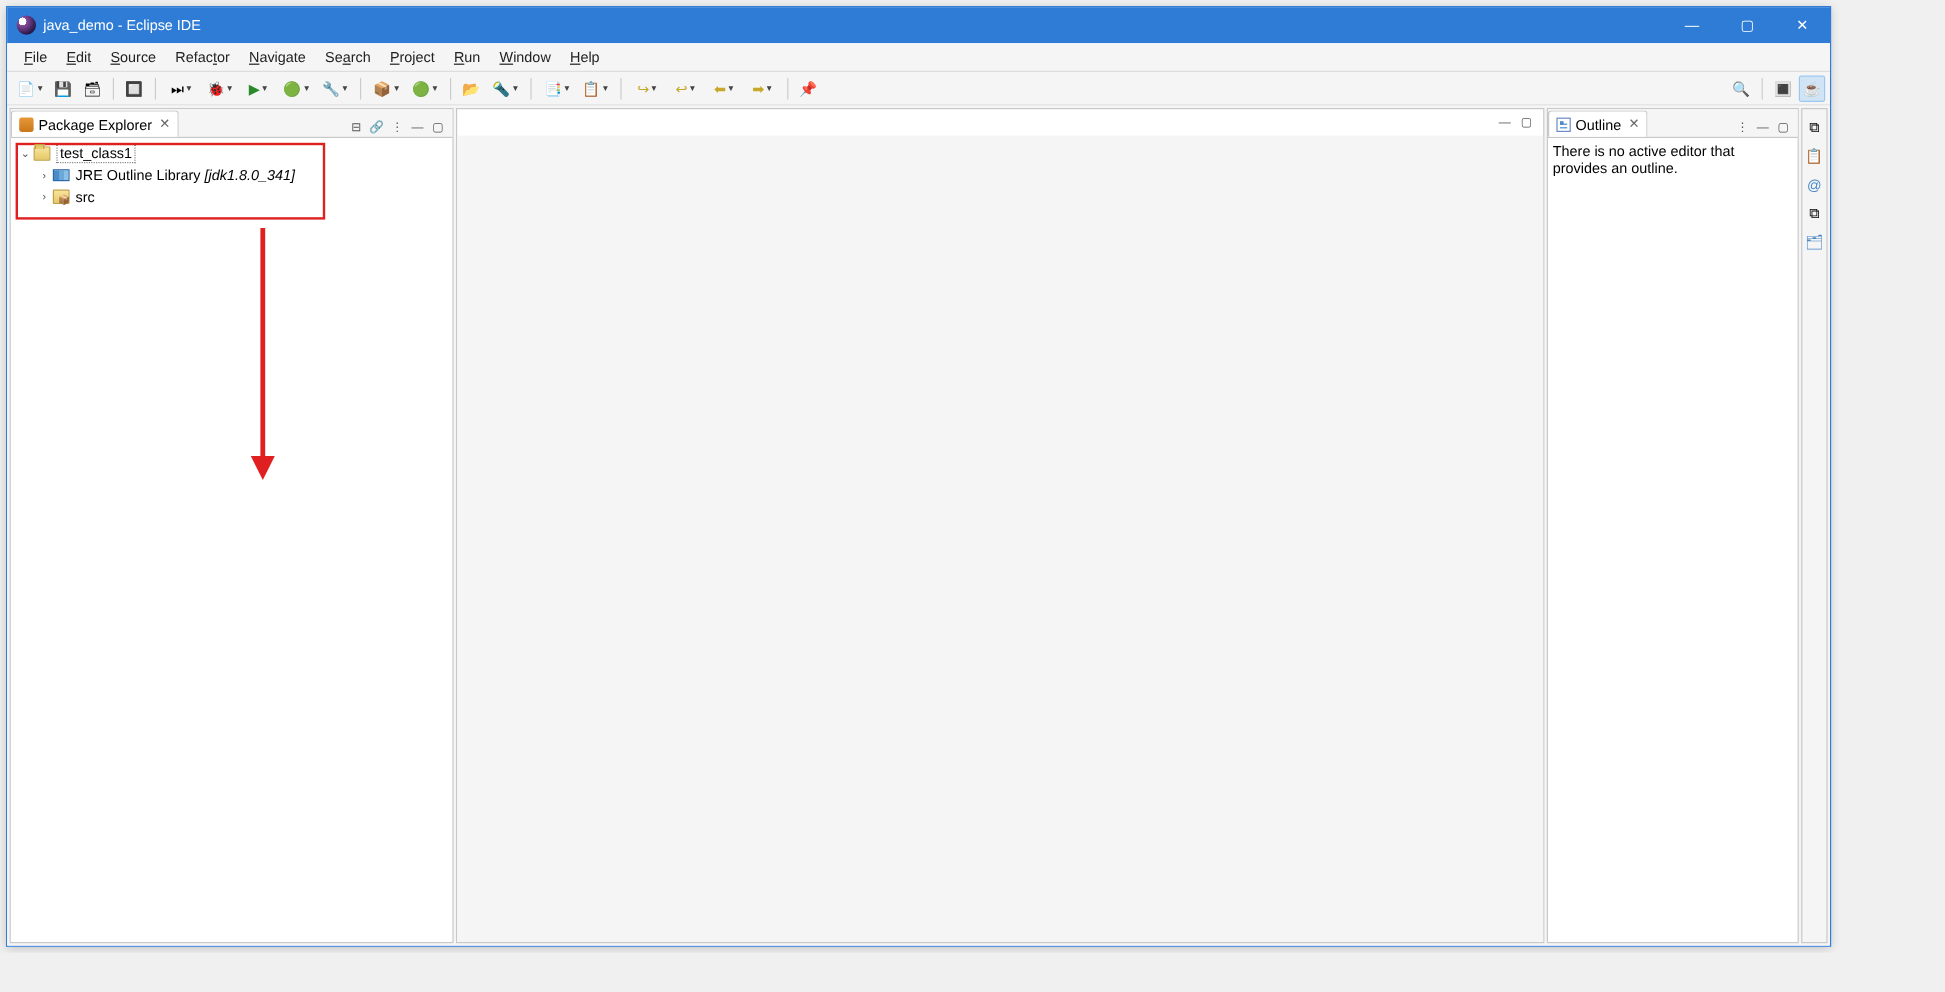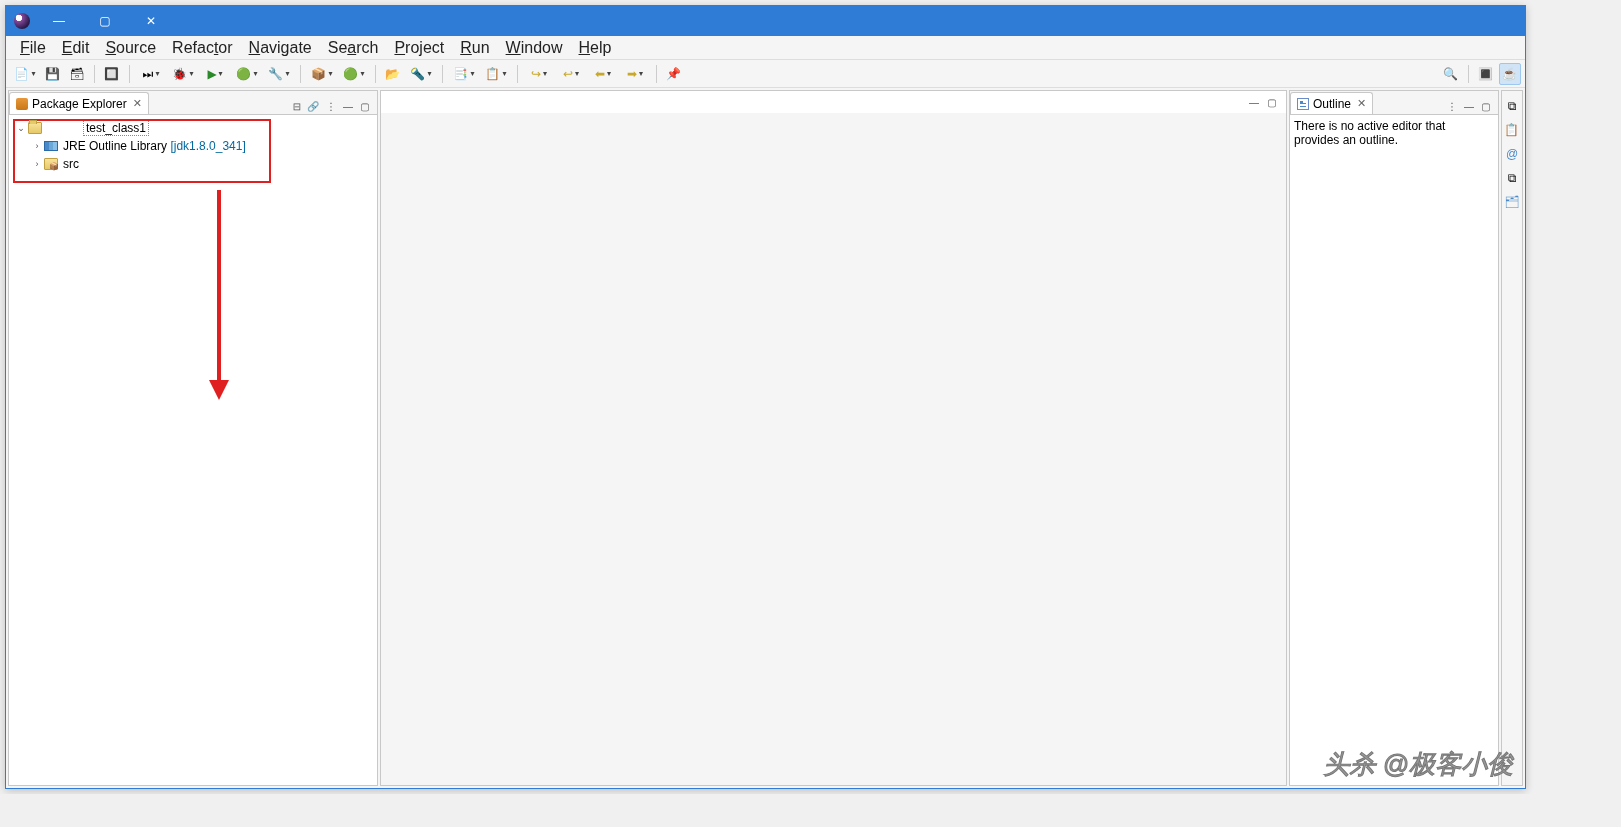--- a/index.html
+++ b/index.html
@@ -4,21 +4,21 @@
 <style>
 * { box-sizing: border-box; margin: 0; padding: 0; font-family: "Microsoft YaHei", "Segoe UI", Tahoma, sans-serif; }
 body { background: #f0f0f0; overflow: hidden; }
 .window { width: 1521px; height: 784px; margin: 5px; background: #fff; border: 1px solid #2e7cd6; display: flex; flex-direction: column; box-shadow: 0 2px 8px rgba(0,0,0,.2); position: relative; }
 .titlebar { height: 30px; background: #2e7cd6; color: #fff; display: flex; align-items: center; padding-left: 8px; font-size: 12px; }
 .titlebar .eclipse-icon { width: 16px; height: 16px; margin-right: 6px; background: radial-gradient(circle at 30% 30%, #fff 0%, #fff 20%, #8a4a9e 21%, #2a1a4a 70%); border-radius: 50%; }
 .titlebar .title-text { flex: 1; }
 .winbtns { display: flex; height: 100%; }
 .winbtn { width: 46px; height: 100%; display: flex; align-items: center; justify-content: center; color: #fff; font-size: 12px; cursor: pointer; }
 
-.menubar { height: 24px; background: #f5f5f5; border-bottom: 1px solid #ddd; display: flex; align-items: center; padding: 0 6px; font-size: 16px; color: #222; }
+.menubar { height: 24px; background: #f5f5f5; border-bottom: 1px solid #ddd; display: flex; align-items: center; padding: 0 6px; font-size: 12px; color: #222; }
 .menubar .menuitem { padding: 2px 8px; cursor: pointer; }
 .menubar .menuitem .u { text-decoration: underline; }
 
 .toolbar { height: 28px; background: #f5f5f5; border-bottom: 1px solid #ddd; display: flex; align-items: center; padding: 0 4px; gap: 2px; }
 .tbtn { width: 22px; height: 22px; display: flex; align-items: center; justify-content: center; border: 1px solid transparent; border-radius: 2px; cursor: pointer; font-size: 12px; }
 .tbtn.drop { width: 30px; position: relative; }
 .tbtn.drop::after { content: "▾"; font-size: 8px; color: #444; margin-left: 2px; }
 .tsep { width: 1px; height: 18px; background: #ccc; margin: 0 4px; }
 .toolbar-right { margin-left: auto; display: flex; gap: 2px; align-items: center; }
 
@@ -34,21 +34,21 @@
 .pkg-panel { width: 370px; }
 .editor-panel { flex: 1; }
 .outline-panel { width: 210px; }
 .trim-panel { width: 22px; background: #f5f5f5; border: 1px solid #c8c8c8; padding-top: 6px; display: flex; flex-direction: column; align-items: center; gap: 6px; }
 .trim-panel .tbtn { width: 18px; height: 18px; }
 
 .tree-item { display: flex; align-items: center; height: 18px; padding-left: 2px; white-space: nowrap; cursor: pointer; }
 .expander { width: 12px; font-size: 9px; color: #555; text-align: center; }
 .tree-icon { width: 16px; height: 16px; margin-right: 4px; display: flex; align-items: center; justify-content: center; }
 .indent-1 { padding-left: 18px; }
-.jre-label { color: #0369a1; }
+.jre-label { color: #000000; font-style: italic; }
 
 .highlight-box { position: absolute; left: 4px; top: 4px; width: 258px; height: 64px; border: 2px solid #e02020; pointer-events: none; }
 .arrow-svg { position: absolute; left: 195px; top: 70px; }
 .annotation { position: absolute; left: 6px; top: 290px; font-size: 30px; font-weight: 900; color: #f0a818; -webkit-text-stroke: 1.5px #1a3a7a; font-family: "Microsoft YaHei", sans-serif; letter-spacing: 1px; }
 .watermark { position: absolute; right: 12px; bottom: 6px; font-size: 26px; color: #999; font-style: italic; -webkit-text-stroke: 1px #777; font-family: "Microsoft YaHei", sans-serif; }
 
 .ic-proj { width:14px; height:12px; background: linear-gradient(#f7e39a,#e6c968); border:1px solid #c0a040; border-radius: 1px; position: relative; }
 .ic-proj::before { content:""; position:absolute; top:-3px; left:0; width:6px; height:3px; background:#e6c968; border:1px solid #c0a040; border-bottom:none;}
 .ic-lib { width:14px; height:10px; background: linear-gradient(90deg,#4a8ac8 33%, #6aa8d8 33% 66%, #8ac0e8 66%); border:1px solid #2a6aa8; }
 .ic-src { width:14px; height:12px; background: linear-gradient(#f7e39a,#e6c968); border:1px solid #c0a040; border-radius: 1px; position:relative; }
@@ -60,20 +60,21 @@
 
 .editor-tabs { height: 22px; display:flex; justify-content:flex-end; align-items:center; padding-right:6px; gap:2px; }
 </style>
 </head>
 <body>
 
 <div class="window">
 
   <div class="titlebar">
     <div class="eclipse-icon"></div>
+    <div class="title-text">java_demo - Eclipse IDE</div>
     <div class="winbtns">
       <div class="winbtn">—</div>
       <div class="winbtn">▢</div>
       <div class="winbtn close">✕</div>
     </div>
   </div>
 
   <div class="menubar">
     <span class="menuitem"><span class="u">F</span>ile</span>
     <span class="menuitem"><span class="u">E</span>dit</span>
@@ -142,21 +143,21 @@
         </div>
       </div>
       <div class="panel-body">
         <div class="highlight-box"></div>
 
         <div class="tree-item">
           <span class="expander">⌄</span>
           <span class="tree-icon">
               <span class="ic-proj"></span>
             </span>
-          <span style="border:1px dotted #888;padding:0 2px;margin-left:36px;">test_class1</span>
+          <span style="border:1px dotted #888;padding:0 2px;">test_class1</span>
         </div>
         <div class="tree-item indent-1">
           <span class="expander">›</span>
           <span class="tree-icon">
               <span class="ic-lib"></span>
             </span>
           <span>JRE Outline Library</span>&nbsp;
           <span class="jre-label">[jdk1.8.0_341]</span>
         </div>
         <div class="tree-item indent-1">
@@ -203,14 +204,13 @@
     <div class="trim-panel">
       <div class="tbtn">⧉</div>
       <div class="tbtn" style="color:#c84a2a">📋</div>
       <div class="tbtn" style="color:#4a8ac8">@</div>
       <div class="tbtn">⧉</div>
       <div class="tbtn" style="color:#4a8ac8">🗂</div>
     </div>
 
   </div>
 
-  <div class="watermark">头杀 @极客小俊</div>
 </div>
 
 </body></html>

